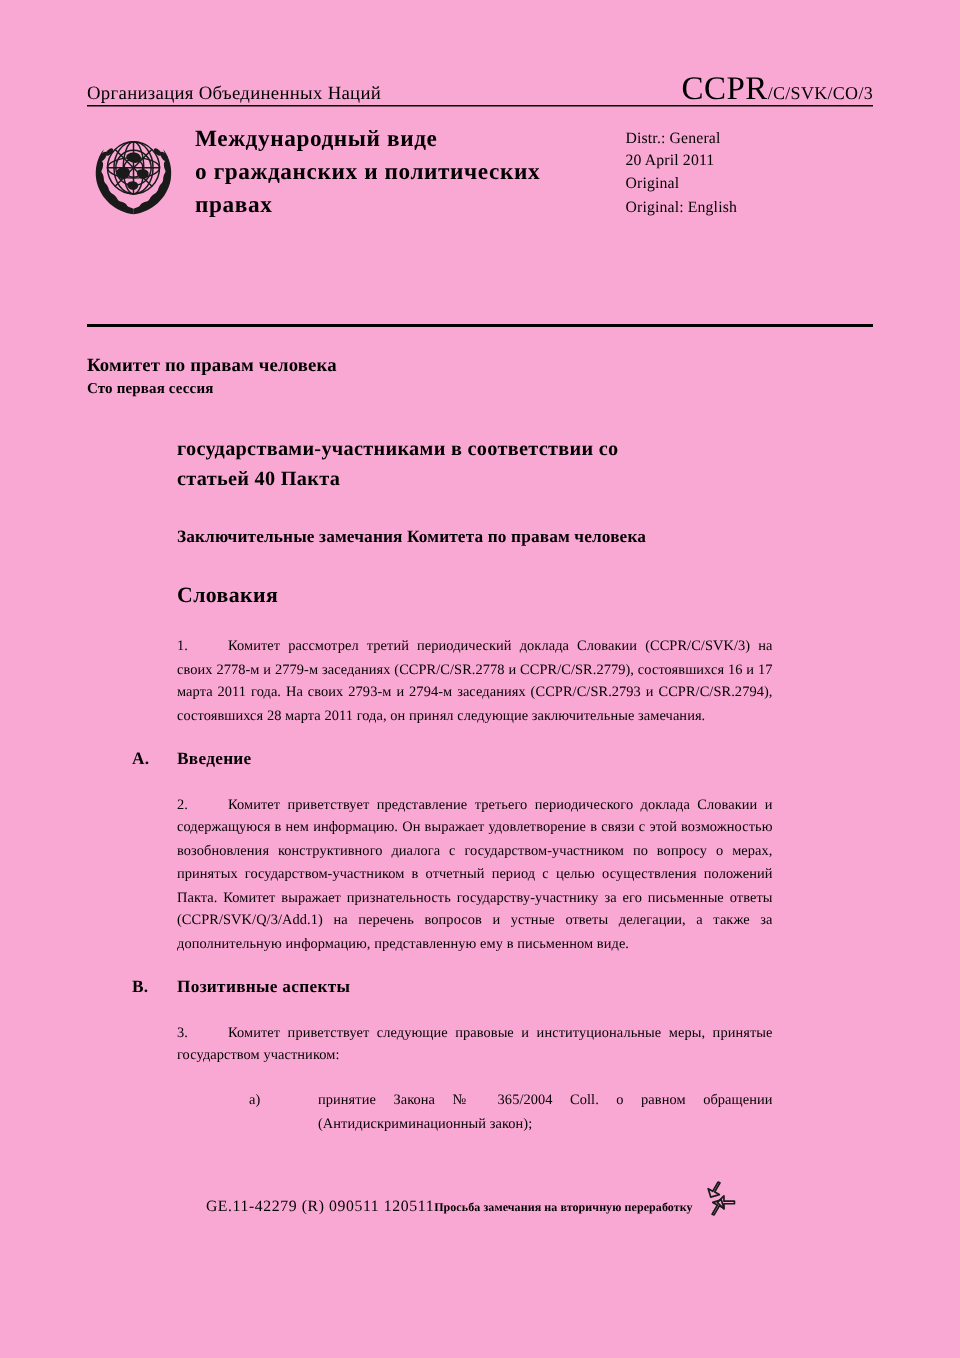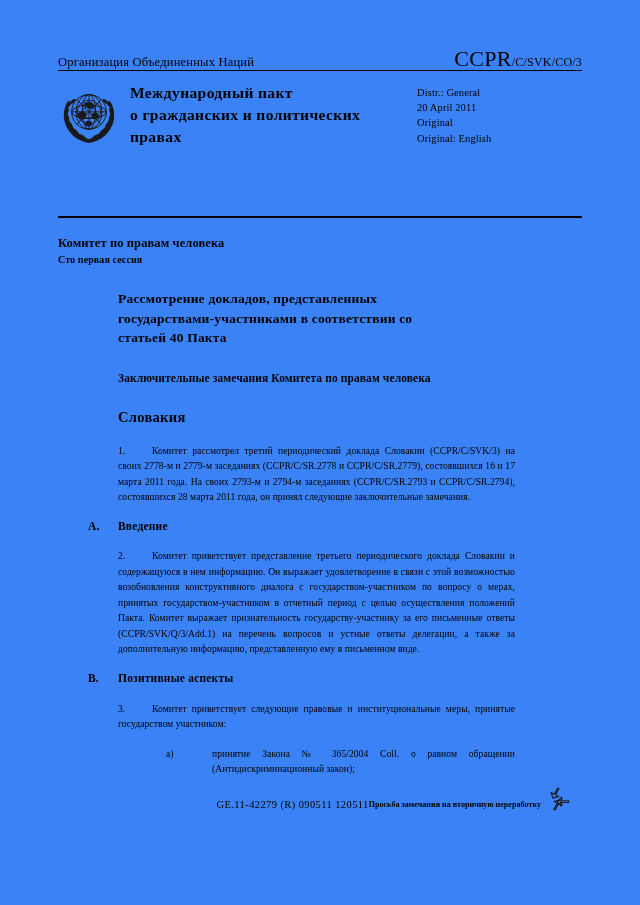--- a/index.html
+++ b/index.html
@@ -4,21 +4,21 @@
 <style>
   html, body {
     margin: 0;
     padding: 0;
     background: #f0f0f0;
   }
   .page {
     position: relative;
     width: 640px;
     height: 905px;
-    background: #3b82f6;
+    background: #f9a8d4;
     margin: 0 auto;
     overflow: hidden;
     font-family: "Liberation Serif", "DejaVu Serif", serif;
     color: #000000;
   }
 
   
   .masthead {
     position: absolute;
     left: 58px;
@@ -208,21 +208,21 @@
   }
 
   
   .footer {
     position: absolute;
     left: 58px;
     top: 795px;
     width: 524px;
     display: flex;
     align-items: center;
-    justify-content: flex-end;
+    justify-content: center;
   }
   .job-number {
     font-size: 10.5px;
     letter-spacing: 0.4px;
     white-space: nowrap;
   }
   .recycle-note {
     display: flex;
     align-items: center;
     gap: 3px;
@@ -298,21 +298,21 @@
 
         <g fill="#1a1a1a">
           <path d="M44 30 C50 27 57 29 58 34 C59 39 53 41 48 39 C43 37 40 33 44 30 Z"></path>
           <path d="M36 45 C42 43 47 46 46 51 C45 57 38 59 34 55 C30 51 31 47 36 45 Z"></path>
           <path d="M56 47 C62 45 68 48 66 53 C64 58 57 58 55 54 C53 51 53 48 56 47 Z"></path>
           <path d="M46 60 C51 58 56 61 55 65 C54 69 48 70 45 67 C42 64 43 61 46 60 Z"></path>
         </g>
       </svg>
     </div>
     <div class="covenant-title">
-      <div>Международный пакт</div>
+      <div>Международный виде</div>
       <div>о гражданских и политических</div>
       <div>правах</div>
     </div>
     <div class="distr">
       <div>Distr.: General</div>
       <div>20 April 2011</div>
       <div>Original</div>
       <div>Original: English</div>
     </div>
   </div>
@@ -320,21 +320,20 @@
   <div class="rule-thick"></div>
 
   <div class="committee">
     <div class="committee-name">Комитет по правам человека</div>
     <div class="committee-session">Сто первая сессия</div>
   </div>
 
   <div class="body">
 
     <div class="doc-title">
-      <div>Рассмотрение докладов, представленных</div>
       <div>государствами-участниками в соответствии со</div>
       <div>статьей 40 Пакта</div>
     </div>
 
     <div class="doc-subtitle">Заключительные замечания Комитета по правам человека</div>
 
     <div class="country">Словакия</div>
 
     <div class="para">
       <span class="num">1.</span><span class="lead">Комитет рассмотрел третий периодический доклада Словакии (CCPR/C/SVK/3) на своих 2778-м и 2779-м заседаниях (CCPR/C/SR.2778 и CCPR/C/SR.2779), состоявшихся 16 и 17 марта 2011 года. На своих 2793-м и 2794-м заседаниях (CCPR/C/SR.2793 и CCPR/C/SR.2794), состоявшихся 28 марта 2011 года, он принял следующие заключительные замечания.</span>

